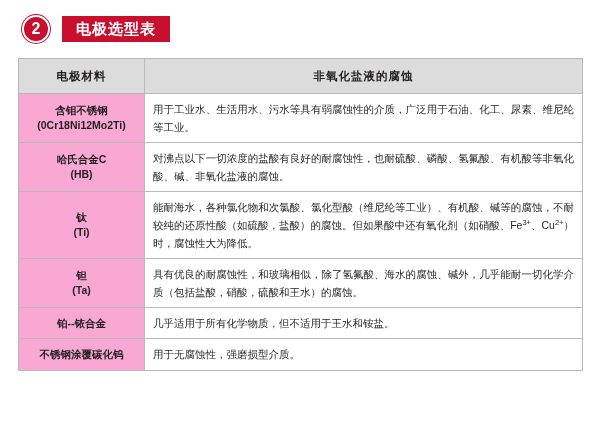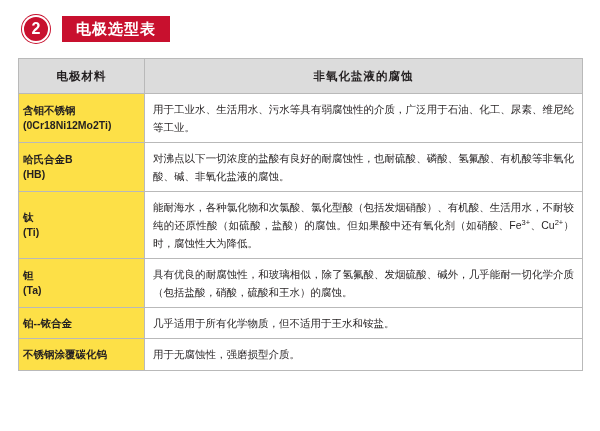--- a/index.html
+++ b/index.html
@@ -74,21 +74,22 @@
   thead th {
     background: #dcdcdc;
     font-size: 11.5px;
     font-weight: bold;
     color: #231f20;
     height: 26px;
     padding: 4px 6px;
     letter-spacing: 1px;
   }
   td.mat {
-    background: #fde047;
+    background: #f9a8d4;
+    text-align: center;
     font-size: 10.5px;
     font-weight: bold;
     color: #231f20;
     padding: 5px 4px;
     line-height: 1.45;
   }
   td.desc {
     background: #ffffff;
     font-size: 10.5px;
     color: #231f20;
@@ -132,38 +133,38 @@
     <tbody>
       <tr>
         <td class="mat">
           <span class="sub">含钼不锈钢</span>
           <span class="sub">(0Cr18Ni12Mo2Ti)</span>
         </td>
         <td class="desc">用于工业水、生活用水、污水等具有弱腐蚀性的介质，广泛用于石油、化工、尿素、维尼纶等工业。</td>
       </tr>
       <tr>
         <td class="mat">
-          <span class="sub">哈氏合金B</span>
+          <span class="sub">哈氏合金C</span>
           <span class="sub">(HB)</span>
         </td>
         <td class="desc">对沸点以下一切浓度的盐酸有良好的耐腐蚀性，也耐硫酸、磷酸、氢氟酸、有机酸等非氧化酸、碱、非氧化盐液的腐蚀。</td>
       </tr>
       <tr>
         <td class="mat">
           <span class="sub">钛</span>
           <span class="sub">(Ti)</span>
         </td>
-        <td class="desc"><span>能耐海水，各种氯化物和次氯酸、氯化型酸（包括发烟硝酸）、有机酸、生活用水，不耐较纯的还原性酸（如硫酸，盐酸）的腐蚀。但如果酸中还有氧化剂（如硝酸、Fe</span><sup>3+</sup><span>、Cu</span><sup>2+</sup><span>）时，腐蚀性大为降低。</span></td>
+        <td class="desc"><span>能耐海水，各种氯化物和次氯酸、氯化型酸（维尼纶等工业）、有机酸、碱等的腐蚀，不耐较纯的还原性酸（如硫酸，盐酸）的腐蚀。但如果酸中还有氧化剂（如硝酸、Fe</span><sup>3+</sup><span>、Cu</span><sup>2+</sup><span>）时，腐蚀性大为降低。</span></td>
       </tr>
       <tr>
         <td class="mat">
           <span class="sub">钽</span>
           <span class="sub">(Ta)</span>
         </td>
-        <td class="desc">具有优良的耐腐蚀性，和玻璃相似，除了氢氟酸、发烟硫酸、碱外，几乎能耐一切化学介质（包括盐酸，硝酸，硫酸和王水）的腐蚀。</td>
+        <td class="desc">具有优良的耐腐蚀性，和玻璃相似，除了氢氟酸、海水的腐蚀、碱外，几乎能耐一切化学介质（包括盐酸，硝酸，硫酸和王水）的腐蚀。</td>
       </tr>
       <tr>
         <td class="mat">
           <span class="sub">铂--铱合金</span>
         </td>
         <td class="desc">几乎适用于所有化学物质，但不适用于王水和铵盐。</td>
       </tr>
       <tr>
         <td class="mat">
           <span class="sub">不锈钢涂覆碳化钨</span>

